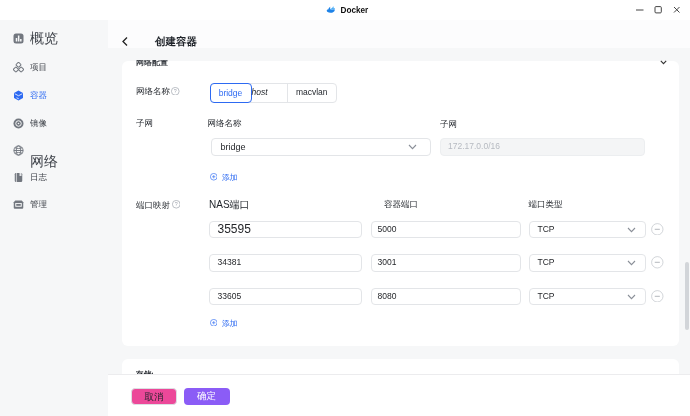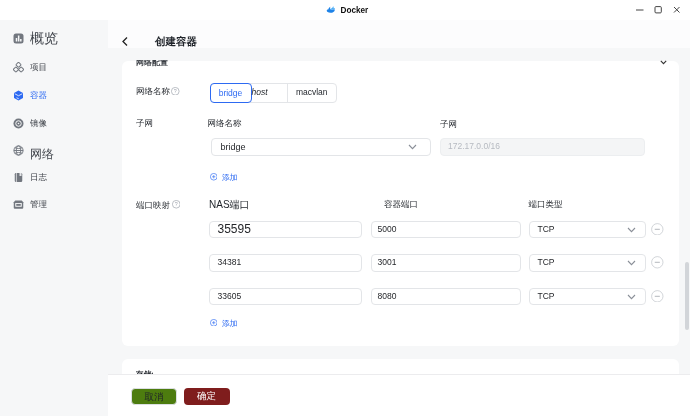--- a/index.html
+++ b/index.html
@@ -57,21 +57,21 @@
     <div class="abs" style="left:30px;top:118.5px;height:9px;line-height:9px;font-size:8.5px;color:#3f434a;">镜像</div>
     <svg class="abs" style="left:12.5px;top:144.5px;" width="11" height="11" viewBox="0 0 22 22">
       <g fill="none" stroke="#72777f" stroke-width="1.9">
         <circle cx="11" cy="11" r="9.2"></circle>
         <ellipse cx="11" cy="11" rx="4.4" ry="9.2"></ellipse>
         <line x1="1.8" y1="11" x2="20.2" y2="11"></line>
         <path d="M3.2 5.6 Q11 8.6 18.8 5.6"></path>
         <path d="M3.2 16.4 Q11 13.4 18.8 16.4"></path>
       </g>
     </svg>
-    <div class="abs" style="left:30px;top:150px;height:9px;line-height:9px;font-size:12px;color:#3f434a;">网络</div>
+    <div class="abs" style="left:30px;top:157px;height:9px;line-height:9px;font-size:14px;color:#3f434a;">网络</div>
     <svg class="abs" style="left:12.5px;top:171.5px;" width="11" height="11" viewBox="0 0 22 22">
       <rect x="3.5" y="2" width="15" height="18" rx="2.5" fill="#72777f"></rect>
       <line x1="6.8" y1="2" x2="6.8" y2="20" stroke="#f6f7f8" stroke-width="1.4"></line>
       <rect x="13" y="2" width="4" height="6" fill="#f6f7f8" opacity="0.85"></rect>
     </svg>
     <div class="abs" style="left:30px;top:172.5px;height:9px;line-height:9px;font-size:8.5px;color:#3f434a;">日志</div>
     <svg class="abs" style="left:12.5px;top:198.5px;" width="11" height="11" viewBox="0 0 22 22">
       <path d="M4.5 3 h13 l3 3.5 v11 a2 2 0 0 1 -2 2 h-15 a2 2 0 0 1 -2 -2 v-11 z" fill="#72777f"></path>
       <rect x="4.5" y="8" width="13" height="7.5" fill="#f6f7f8"></rect>
       <rect x="6.5" y="9.8" width="9" height="3.8" fill="#72777f"></rect>
@@ -185,14 +185,14 @@
 </svg>
 <div class="abs" style="left:222px;top:318.6px;height:9px;line-height:9px;font-size:7.8px;color:#2d6af2;">添加</div>
 
 <div class="abs" style="left:121.5px;top:359px;width:557.5px;height:15px;background:#fff;border-radius:6px 6px 0 0;overflow:hidden;">
   <div class="cjk" style="font-size:8px;font-weight:600;margin-left:14px;margin-top:9.5px;width:17px;overflow:hidden;white-space:nowrap;">存储位置</div>
 </div>
 
 <div class="abs" style="left:685px;top:262px;width:3.5px;height:68px;background:#d2d5d9;border-radius:2px;"></div>
 
 <div class="abs" style="left:108px;top:374px;width:582px;height:42px;background:#fff;border-top:1px solid #ececee;"></div>
-<div class="abs cjk" style="left:131px;top:388px;width:46px;height:16.5px;background:#4d7c0f;border:1px solid #dcdfe3;border-radius:4px;font-size:9.5px;text-align:center;line-height:15.5px;">取消</div>
-<div class="abs" style="left:183.5px;top:388px;width:46px;height:16.5px;background:#7f1d1d;border-radius:4px;color:#fff;font-size:9.5px;text-align:center;line-height:16.5px;">确定</div>
+<div class="abs cjk" style="left:131px;top:388px;width:46px;height:16.5px;background:#ec4899;border:1px solid #dcdfe3;border-radius:4px;font-size:9.5px;text-align:center;line-height:15.5px;">取消</div>
+<div class="abs" style="left:183.5px;top:388px;width:46px;height:16.5px;background:#8b5cf6;border-radius:4px;color:#fff;font-size:9.5px;text-align:center;line-height:16.5px;">确定</div>
 
 </body></html>

